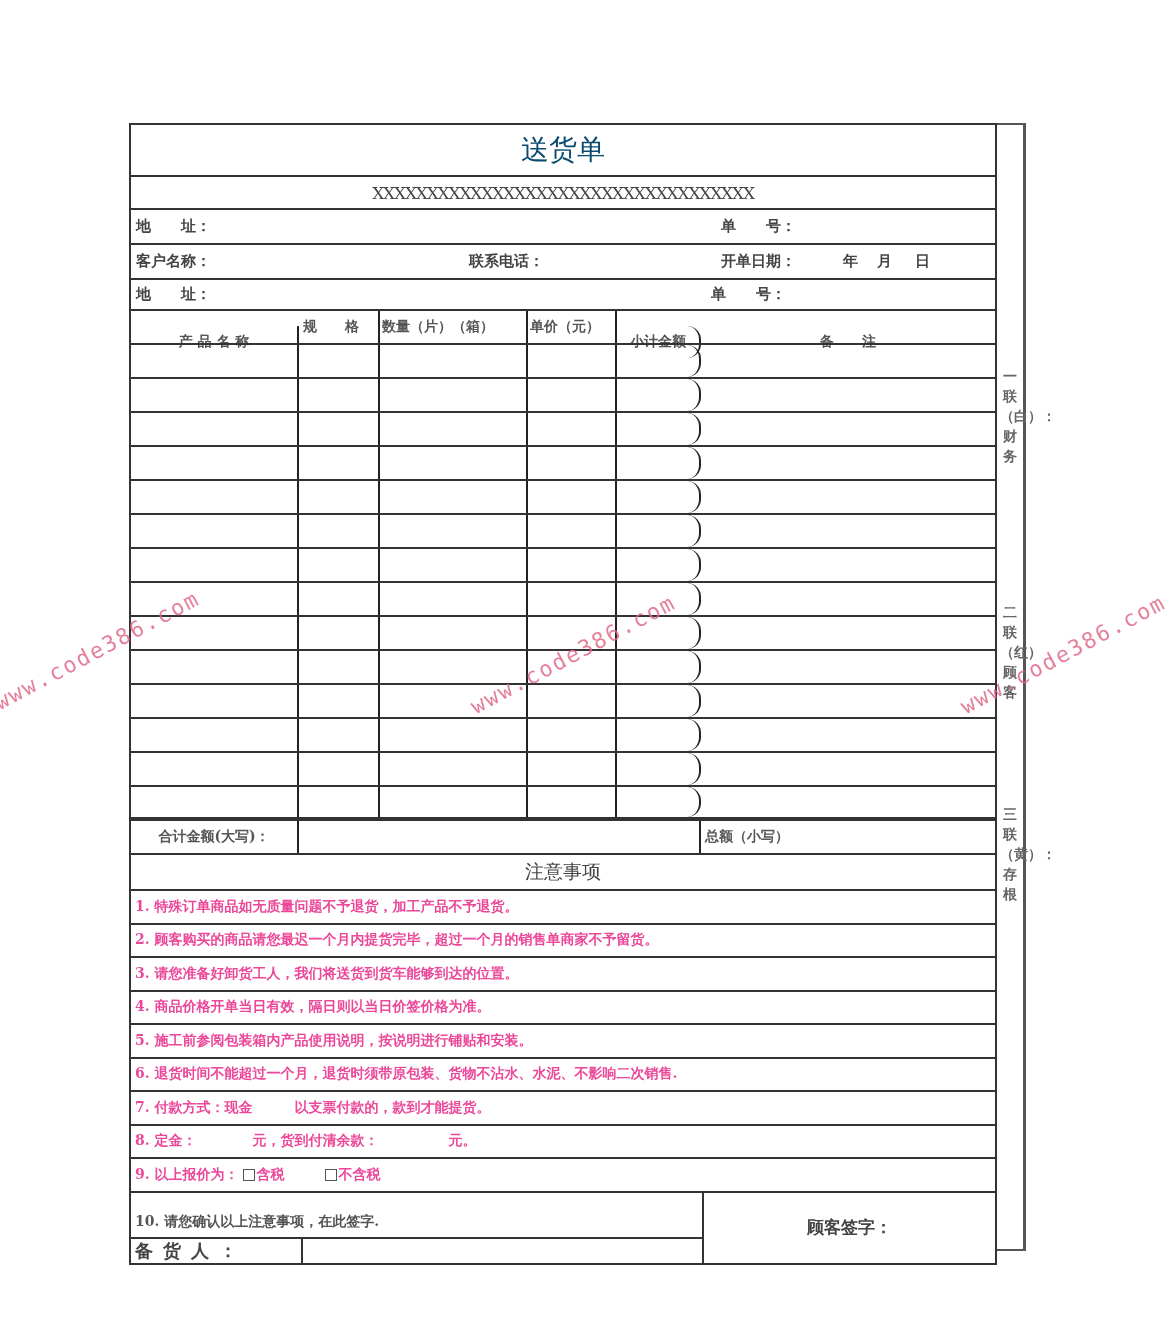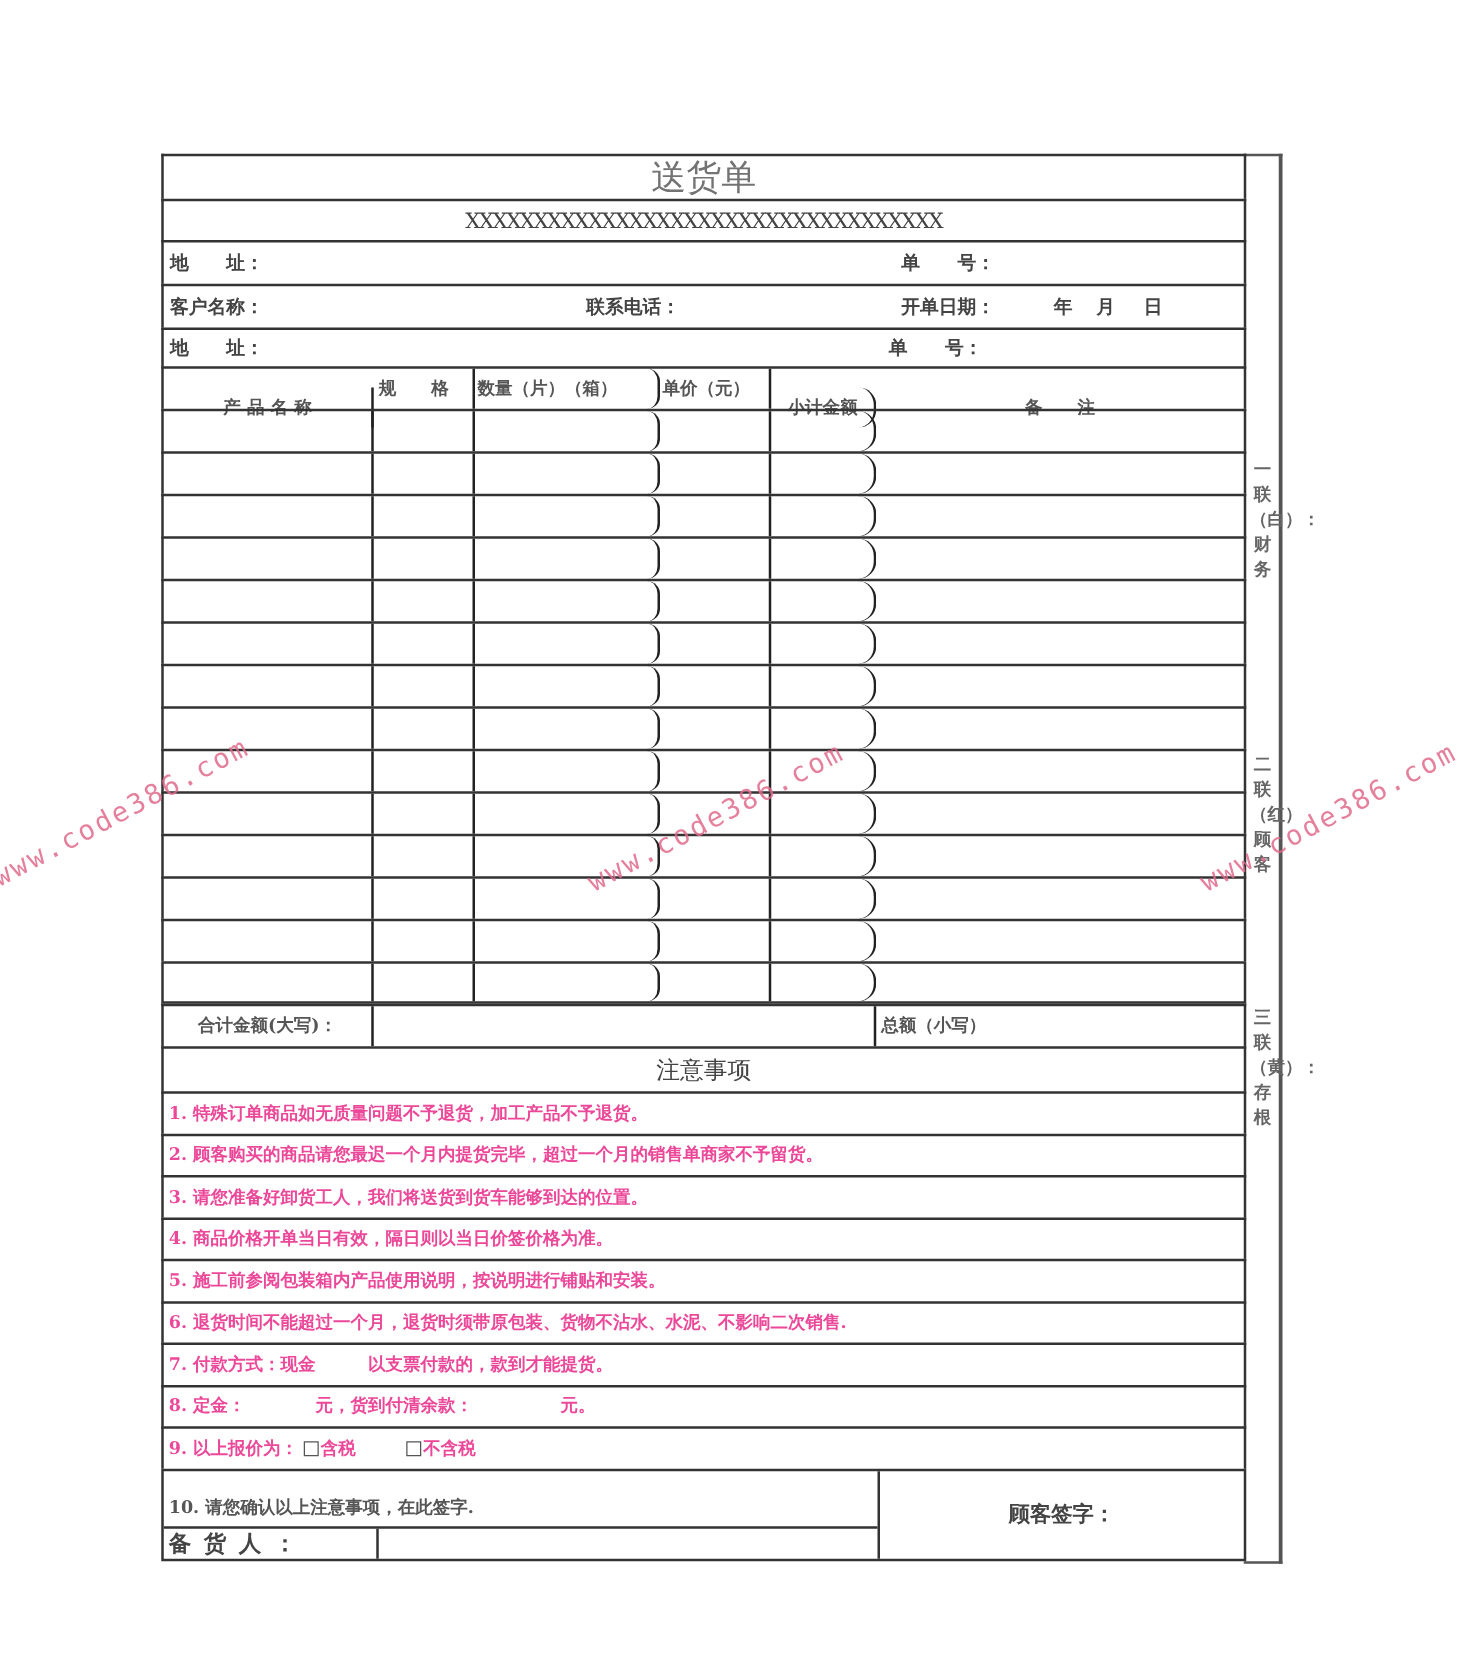--- a/index.html
+++ b/index.html
@@ -6,28 +6,28 @@
   body {
     width: 1172px; height: 1328px; background: #ffffff; position: relative; overflow: hidden;
     font-family: "DejaVu Serif", "Liberation Serif", serif; color: #333;
   }
   .outer-right { position: absolute; left: 1023px; top: 123px; width: 3px; height: 1128px; background: #555; }
   .outer-top-ext { position: absolute; left: 995px; top: 123px; width: 31px; height: 2px; background: #555; }
   .outer-bot-ext { position: absolute; left: 995px; top: 1249px; width: 31px; height: 2px; background: #555; }
   .form { position: absolute; left: 129px; top: 123px; width: 868px; }
   .row { position: relative; border: 2px solid #333; border-bottom: none; box-sizing: border-box; display: flex; align-items: center; }
   .row:last-child { border-bottom: 2px solid #333; }
-  .title-row { height: 36px; justify-content: center; font-size: 28px; color: #737373; }
+  .title-row { height: 52px; justify-content: center; font-size: 28px; color: #0c4a6e; }
   .sub-row { height: 33px; justify-content: center; font-size: 17px; letter-spacing: -1.2px; color: #444; }
   .info-row { height: 35px; font-size: 15px; font-weight: bold; color: #444; padding-left: 48px; }
   .info-row .lbl { position: absolute; }
   .cell { height: 100%; box-sizing: border-box; border-right: 2px solid #222; display: flex; align-items: center; font-size: 14px; font-weight: bold; color: #555; }
   .cell:last-child { border-right: none; }
   .grid-row { height: 34px; padding: 0; }
-  .c1 { width: 168px; } .c2 { width: 81px; } .c3 { width: 148px; border-radius: 10px; } .c4 { width: 89px; } .c5 { width: 84px; border-radius: 14px; } .c6 { flex: 1; }
+  .c1 { width: 168px; } .c2 { width: 81px; } .c3 { width: 148px; } .c4 { width: 89px; } .c5 { width: 84px; border-radius: 14px; } .c6 { flex: 1; }
   .hdr { height: 34px; }
   .center { justify-content: center; margin-top: 30px; }
   .notes-title { height: 36px; justify-content: center; font-size: 19px; color: #444; }
   .note-row { height: 33.5px; font-size: 14px; font-weight: bold; color: #ec4899; padding-left: 4px; }
   .sig-wrap { display: flex; border: 2px solid #333; border-top: 2px solid #333; box-sizing: border-box; height: 74px; }
   .sig-left { width: 571px; border-right: 2px solid #333; display: flex; flex-direction: column; }
   .sig-left .top { height: 34px; border-bottom: 2px solid #333; display: flex; align-items: center; padding-left: 4px; font-size: 14px; font-weight: bold; color: #555; margin-top: 14px; }
   .sig-left .bot { flex: 1; display: flex; }
   .sig-left .bot .l { width: 166px; border-right: 2px solid #333; display: flex; align-items: center; padding-left: 4px; font-size: 18px; font-weight: bold; color: #444; letter-spacing: 10px; }
   .sig-right { flex: 1; display: flex; align-items: center; justify-content: center; font-size: 17px; font-weight: bold; color: #444; }

